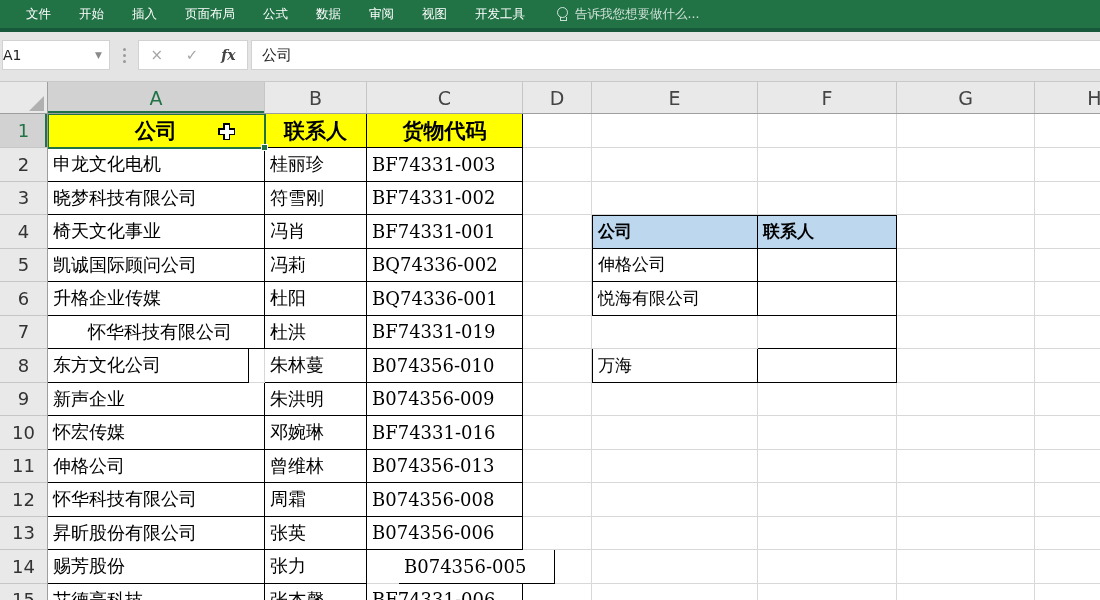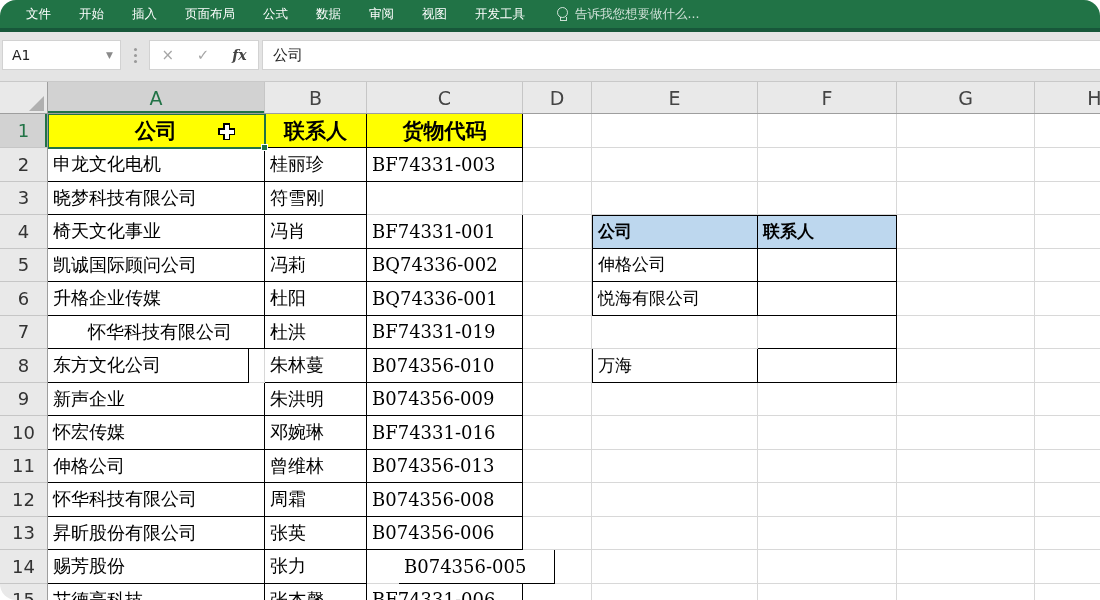--- a/index.html
+++ b/index.html
@@ -1,38 +1,38 @@
 <!DOCTYPE html>
 <html><head>
 <meta charset="utf-8">
 <style>
   * { box-sizing: border-box; margin: 0; padding: 0; }
   html,body { background:#fff; }
   body { font-family: "DejaVu Sans", "Liberation Sans", sans-serif; }
   #app { position:relative; width:1100px; height:600px; overflow:hidden; background:#fff;
-         display:flex; flex-direction:column;border-radius:16px; }
+         display:flex; flex-direction:column; }
 
   
   .ribbon { height:32px; flex:0 0 32px; background:#217346; display:flex; align-items:center;
             border-bottom:4px solid #17573a; padding-left:12px; }
   .ribbon-tab { color:#fff; font-size:12.5px; padding:0 14px; height:28px; line-height:28px;
                 white-space:nowrap; cursor:default; }
   .tellme { display:flex; align-items:center; gap:7px; margin-left:18px; color:rgba(255,255,255,0.78);
             font-size:12.5px; white-space:nowrap; }
   .bulb { position:relative; width:11px; height:14px; }
   .bulb::before { content:""; position:absolute; left:0; top:0; width:9px; height:9px;
                   border:1.5px solid rgba(255,255,255,0.78); border-radius:50%; }
   .bulb::after { content:""; position:absolute; left:3px; top:10px; width:5px; height:3px;
                  border-left:1.5px solid rgba(255,255,255,0.78); border-right:1.5px solid rgba(255,255,255,0.78);
                  border-bottom:1.5px solid rgba(255,255,255,0.78); }
 
   
   .fbar { height:46px; flex:0 0 46px; background:#e4e4e4; display:flex; align-items:center; }
-  .name-box { width:119px; height:30px; margin-left:2px; background:#fff; border:1px solid #d2d2d2;
-              display:flex; align-items:center; font-size:14px; color:#222; padding-left:9px; }
+  .name-box { width:108px; height:30px; margin-left:2px; background:#fff; border:1px solid #d2d2d2;
+              display:flex; align-items:center; font-size:14px; color:#222; }
   .name-box .dd { margin-left:auto; padding-right:7px; font-size:9px; color:#8a8a8a; }
   .dots { width:28px; display:flex; flex-direction:column; align-items:center; gap:3px; }
   .dots i { width:3px; height:3px; border-radius:50%; background:#9a9a9a; }
   .fx-box { width:110px; height:30px; background:#fff; border:1px solid #d2d2d2; display:flex;
             align-items:center; justify-content:space-around; }
   .fx-box .g { color:#a6a6a6; font-size:15px; }
   .fx-box .fx { color:#444; font-size:14px; font-style:italic; font-family:"DejaVu Serif", serif; font-weight:bold; }
   .f-input { flex:1; height:30px; margin-left:3px; background:#fff; border:1px solid #d2d2d2;
              border-right:none; display:flex; align-items:center; padding-left:10px; font-size:15px; color:#222; }
   .fbar-gap { height:4px; flex:0 0 4px; background:#e4e4e4; border-bottom:1px solid #c9c9c9; }
@@ -272,20 +272,21 @@
         <div class="cell" style="left: 849px; top: 469.5px; width: 138px; height: 33.5px;"></div>
         <div class="cell" style="left: 987px; top: 469.5px; width: 120px; height: 33.5px;"></div>
         <div class="cell tb hdr" style="left: 0px; top: 0px; width: 217px; height: 34px; background: rgb(255, 255, 0);">公司</div>
         <div class="cell tb hdr" style="left: 217px; top: 0px; width: 102px; height: 34px; background: rgb(255, 255, 0);">联系人</div>
         <div class="cell tb hdr" style="left: 319px; top: 0px; width: 156px; height: 34px; background: rgb(255, 255, 0);">货物代码</div>
         <div class="cell tb" style="left: 0px; top: 34px; width: 217px; height: 33.5px;">申龙文化电机</div>
         <div class="cell tb" style="left: 217px; top: 34px; width: 102px; height: 33.5px;">桂丽珍</div>
         <div class="cell tb" style="left: 319px; top: 34px; width: 156px; height: 33.5px;">BF74331-003</div>
         <div class="cell tb" style="left: 217px; top: 67.5px; width: 102px; height: 33.5px;">符雪刚</div>
         <div class="cell tb" style="left: 0px; top: 67.5px; width: 217px; height: 33.5px;">晓梦科技有限公司</div>
+        <div class="cell tb" style="left: 319px; top: 67.5px; width: 156px; height: 33.5px;">BF74331-002</div>
         <div class="cell tb" style="left: 0px; top: 101px; width: 217px; height: 33.5px;">椅天文化事业</div>
         <div class="cell tb" style="left: 217px; top: 101px; width: 102px; height: 33.5px;">冯肖</div>
         <div class="cell tb" style="left: 319px; top: 101px; width: 156px; height: 33.5px;">BF74331-001</div>
         <div class="cell tb" style="left: 0px; top: 134.5px; width: 217px; height: 33.5px;">凯诚国际顾问公司</div>
         <div class="cell tb" style="left: 217px; top: 134.5px; width: 102px; height: 33.5px;">冯莉</div>
         <div class="cell tb" style="left: 319px; top: 134.5px; width: 156px; height: 33.5px;">BQ74336-002</div>
         <div class="cell tb" style="left: 0px; top: 168px; width: 217px; height: 33.5px;">升格企业传媒</div>
         <div class="cell tb" style="left: 217px; top: 168px; width: 102px; height: 33.5px;">杜阳</div>
         <div class="cell tb" style="left: 319px; top: 168px; width: 156px; height: 33.5px;">BQ74336-001</div>
         <div class="cell tb" style="left: 0px; top: 201.5px; width: 217px; height: 33.5px; padding-left: 40px;">怀华科技有限公司</div>

